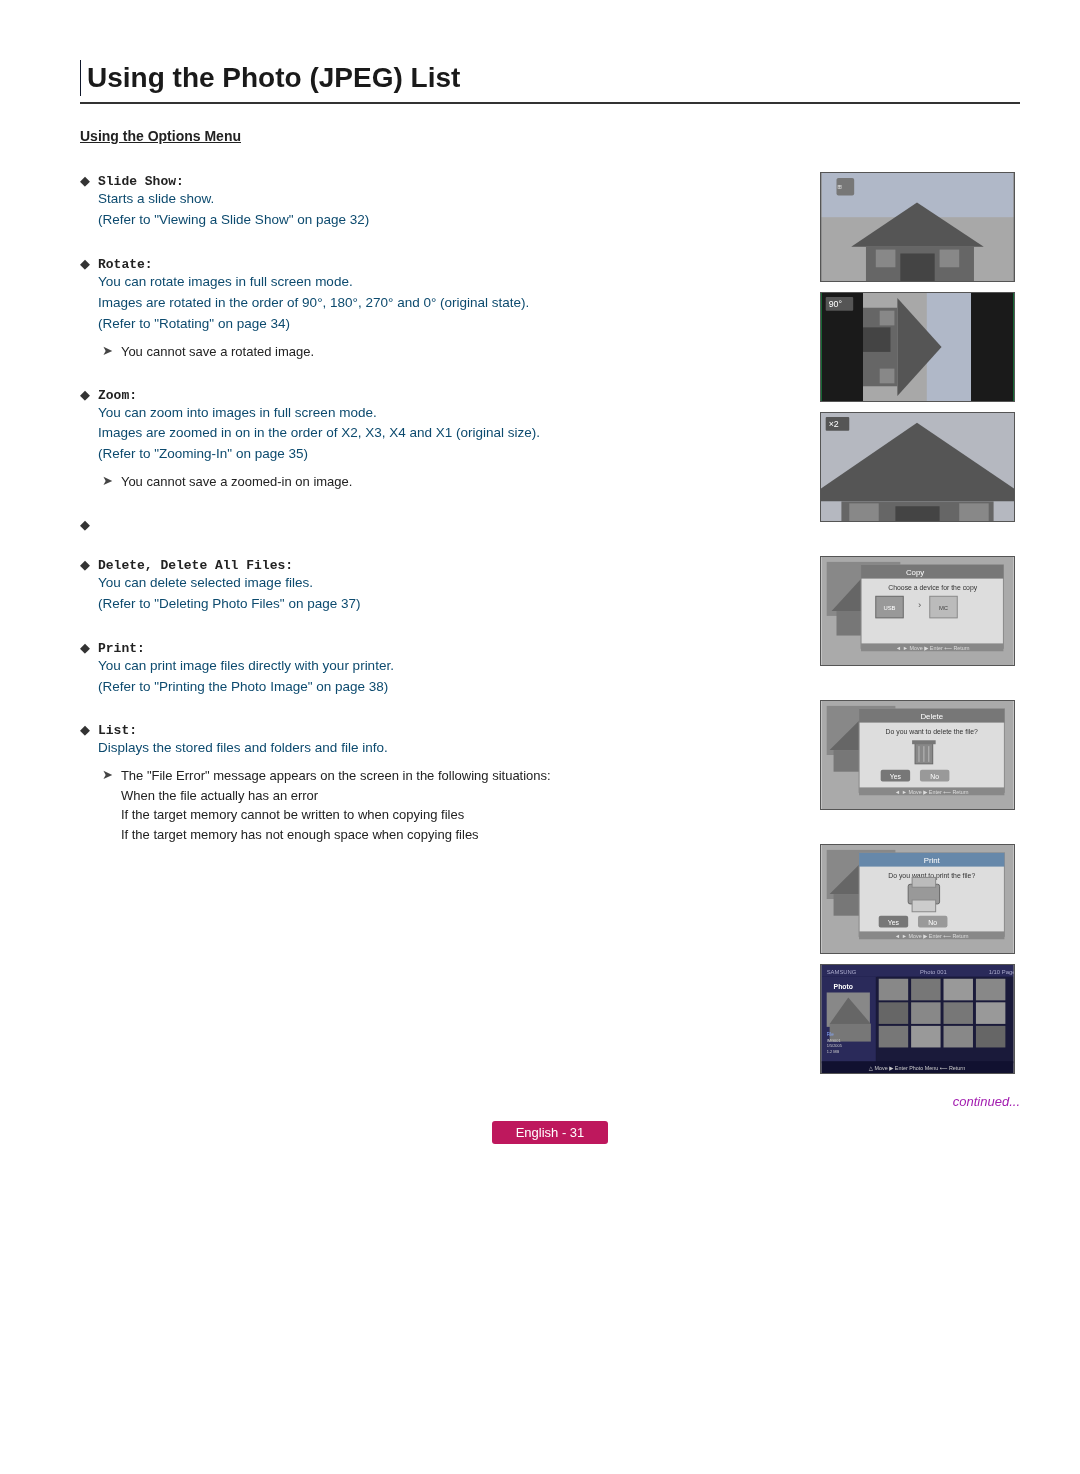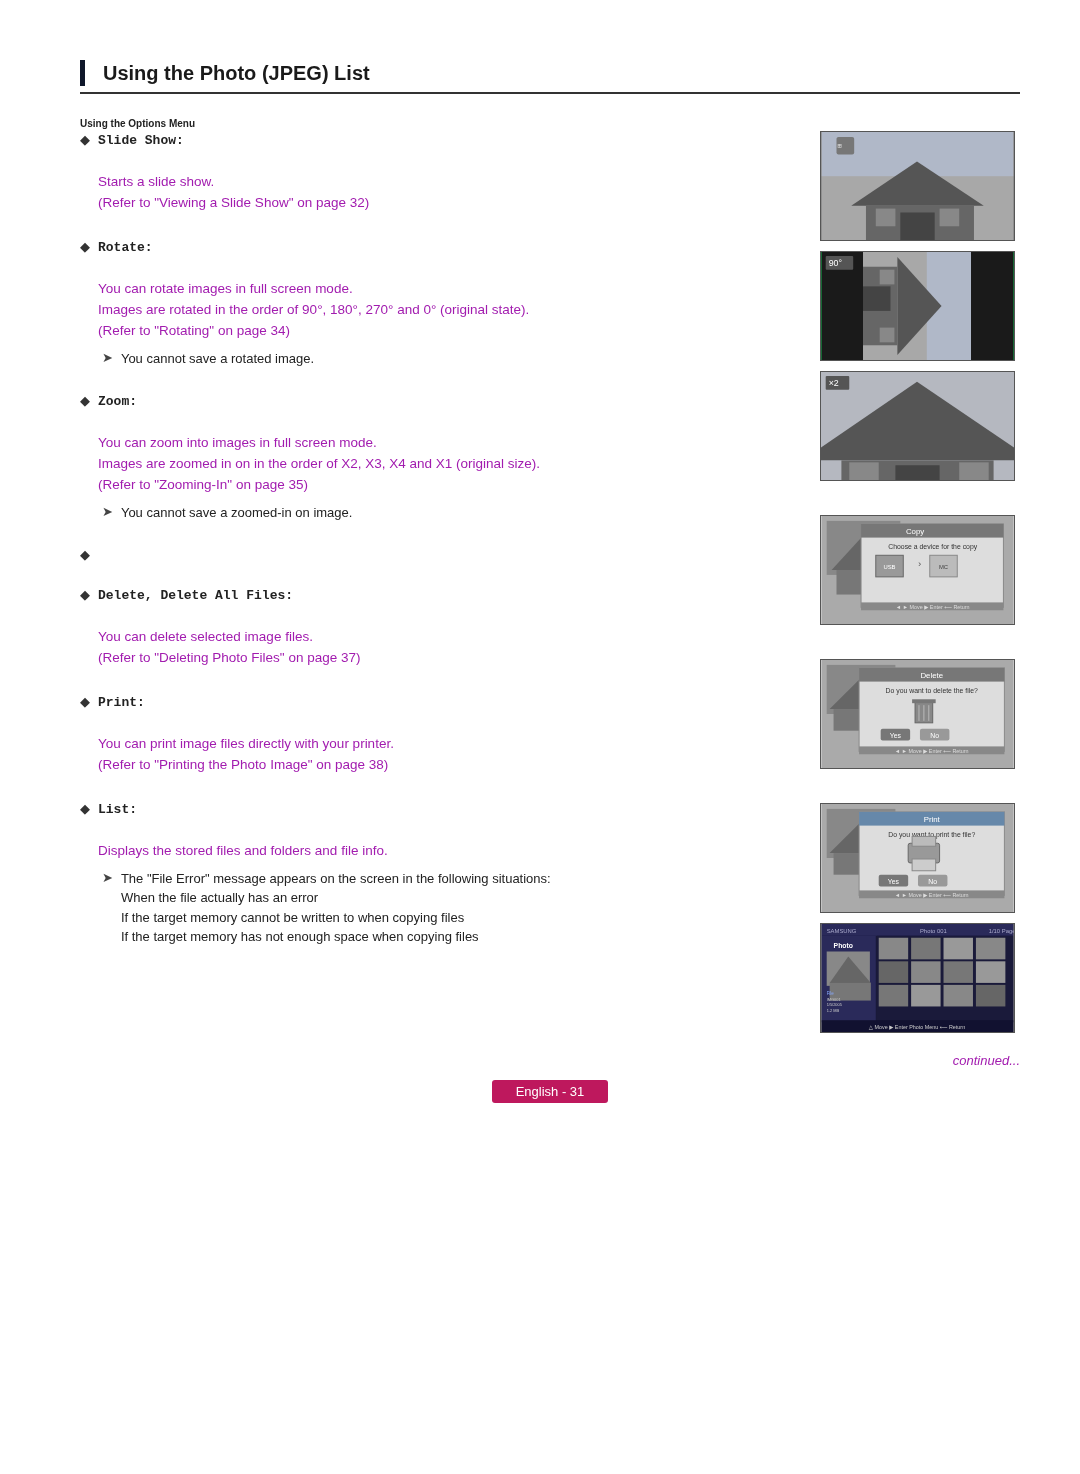--- a/index.html
+++ b/index.html
@@ -8,39 +8,40 @@
       width: 1080px;
       min-height: 1474px;
       background: #fff;
       font-family: Arial, Helvetica, sans-serif;
       font-size: 14px;
       color: #222;
       padding: 60px 60px 60px 80px;
     }
 
     .page-title {
-      font-size: 20px;
+      font-size: 28px;
       font-weight: bold;
       color: #1a1a1a;
       margin-bottom: 6px;
-      padding-left: 18px;
-      border-left: 5px solid #0f172a;
+      padding-left: 6px;
+      border-left: 1px solid #0f172a;
       line-height: 1.3;
     }
 
     .title-rule {
       border: none;
       border-top: 2px solid #333;
       margin-bottom: 24px;
     }
 
     .section-heading {
-      font-size: 10px;
+      font-size: 14px;
       font-weight: bold;
-      margin-bottom: 2px;
+      text-decoration: underline;
+      margin-bottom: 28px;
     }
 
     .main-content {
       display: flex;
       gap: 32px;
     }
 
     .left-column {
       flex: 1;
     }
@@ -75,22 +76,21 @@
     .bullet-diamond {
       color: #333;
       font-size: 13px;
       margin-top: 1px;
       flex-shrink: 0;
     }
 
     .option-body {
       font-size: 13.5px;
       line-height: 1.55;
-      color: #a21caf;
-      margin-top: 24px;
+      color: #0c4a6e;
     }
 
     .note-line {
       display: flex;
       align-items: flex-start;
       gap: 8px;
       margin-top: 7px;
       margin-left: 4px;
     }
 

